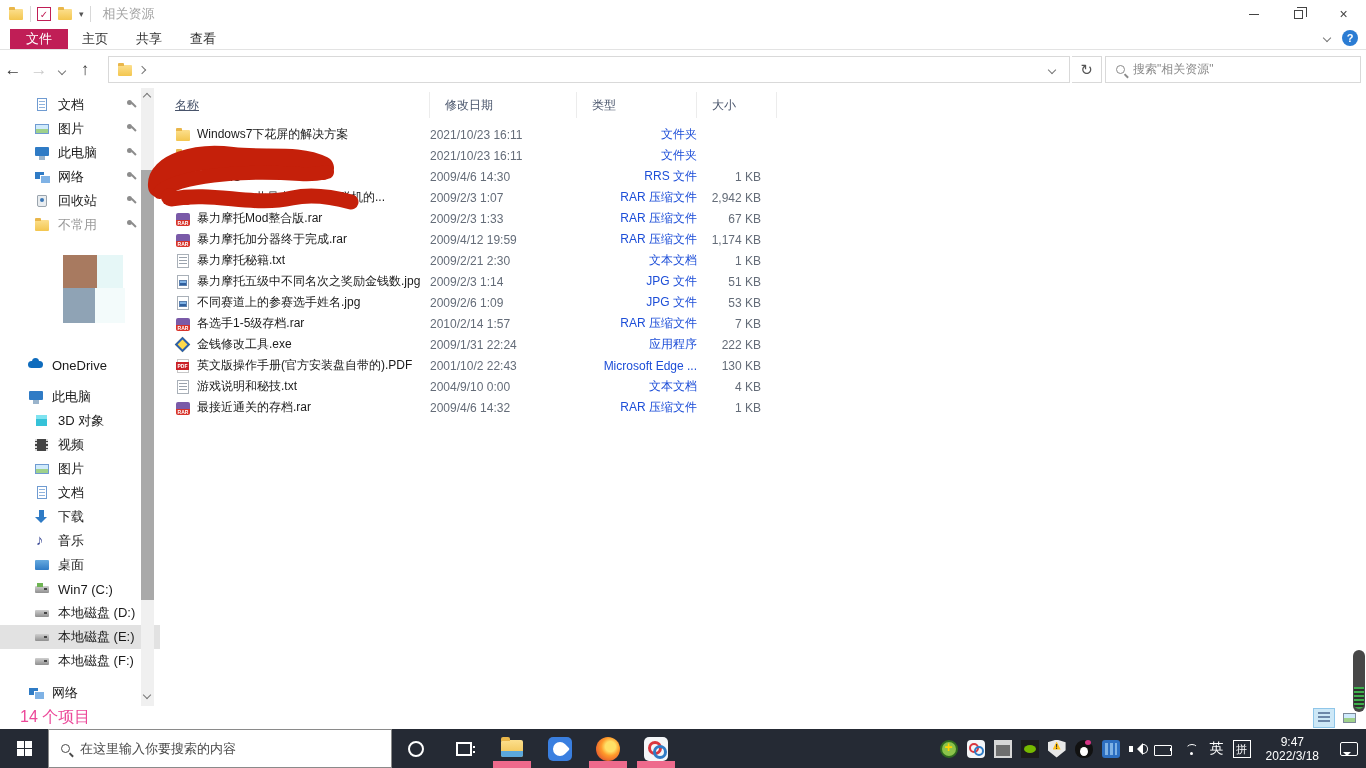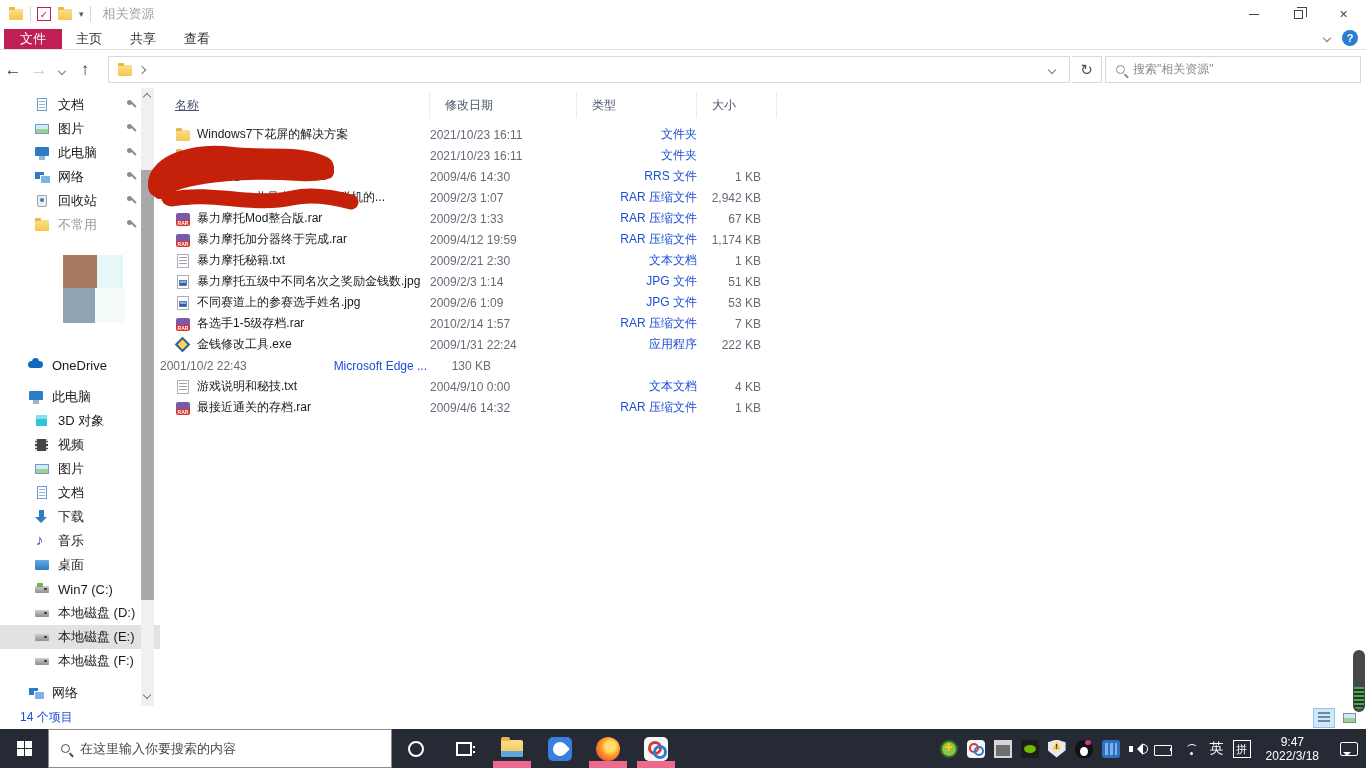--- a/index.html
+++ b/index.html
@@ -12,21 +12,21 @@
   .qat{display:flex;align-items:center;gap:6px;padding-left:8px;}
   .qat-sep{width:1px;height:16px;background:#d8d8d8;}
   .win-title{color:#a3a3a3;font-size:13px;margin-left:6px;}
   .win-controls{position:absolute;right:0;top:0;height:28px;display:flex;}
   .wc-btn{width:45px;height:28px;display:flex;align-items:center;justify-content:center;color:#444;font-size:14px;}
   .restore-glyph{width:9px;height:9px;border:1px solid #444;position:relative;background:#fff;}
   .restore-glyph::before{content:"";position:absolute;left:2px;top:-4px;width:9px;height:9px;border:1px solid #444;border-left:none;border-bottom:none;}
   .min-glyph{width:10px;height:1px;background:#444;}
 
   .tabsrow{position:absolute;top:28px;left:0;width:1366px;height:22px;background:#fff;border-bottom:1px solid #e3e3e3;display:flex;align-items:center;}
-  .file-tab{height:20px;padding:0 16px;display:flex;align-items:center;color:#fff;font-size:13px;margin-left:4px;}
+  .file-tab{height:20px;padding:0 16px;display:flex;align-items:center;color:#fff;font-size:13px;margin-left:10px;}
   .rtab{height:22px;padding:0 14px;display:flex;align-items:center;color:#333;font-size:13px;}
   .tabs-right{position:absolute;right:8px;top:30px;display:flex;align-items:center;gap:12px;}
   .help-circle{width:16px;height:16px;border-radius:50%;background:#2b7cd3;color:#fff;font-size:11px;font-weight:bold;display:flex;align-items:center;justify-content:center;}
 
   .toolbar{position:absolute;top:51px;left:0;width:1366px;height:37px;background:#fff;display:flex;align-items:center;}
   .nav-arrow{font-size:17px;color:#3b3b3b;width:26px;text-align:center;}
   .nav-arrow.disabled{color:#c9c9c9;}
   .chev{display:inline-block;width:6px;height:6px;border-right:1.5px solid #777;border-bottom:1.5px solid #777;}
   .chev-down{transform:rotate(45deg);}
   .chev-right{transform:rotate(-45deg);}
@@ -98,21 +98,21 @@
   .dl-glyph{position:absolute;left:5px;top:1px;width:5px;height:7px;background:#2f7bc5;}
   .dl-glyph::after{content:"";position:absolute;left:-4px;top:7px;border:6px solid transparent;border-top:6px solid #2f7bc5;}
   .music-glyph{position:absolute;left:2px;top:-2px;color:#3b4a96;font-size:15px;}
   .desk-glyph{position:absolute;left:1px;top:3px;width:14px;height:10px;background:linear-gradient(#66aadf,#2f7bc5);border-radius:1px;}
   .drive-glyph{position:absolute;left:1px;top:5px;width:14px;height:7px;background:linear-gradient(#cfcfcf,#8f8f8f);border-radius:1px;}
   .drive-glyph::after{content:"";position:absolute;right:2px;top:2px;width:3px;height:2px;background:#444;}
   .drive-glyph.sys::before{content:"";position:absolute;left:2px;top:-3px;width:6px;height:4px;background:#6fb454;}
 
   
   .statusbar{position:absolute;top:706px;left:0;width:1366px;height:23px;background:#fff;display:flex;align-items:center;}
-  .item-count{padding-left:20px;color:#1d4ed8;font-size:12px;}
+  .item-count{padding-left:20px;color:#ec4899;font-size:16px;}
   .view-btns{position:absolute;right:6px;top:0;display:flex;gap:3px;align-items:center;height:23px;}
   .vb{width:22px;height:20px;border:1px solid transparent;display:flex;align-items:center;justify-content:center;}
   .vb.active{background:#cde8f7;border-color:#8fc6e9;}
   .vb-list{width:12px;height:12px;background:repeating-linear-gradient(#6c87a8 0 2px,transparent 2px 4px);}
   .vb-thumb{width:13px;height:10px;border:1px solid #7c8a99;background:linear-gradient(#cfeafc 55%,#9fd18b 55%);}
 
   
   .green-widget{position:absolute;right:1px;top:650px;width:12px;height:62px;background:#474747;border-radius:6px;}
   .green-widget::after{content:"";position:absolute;left:1px;right:1px;bottom:3px;height:22px;background:repeating-linear-gradient(#3fae4c 0 2px,#2e2e2e 2px 4px);border-radius:0 0 5px 5px;}
 
@@ -520,20 +520,27 @@
                 <span class="fic">
                   <span class="exe-diamond"></span>
                 </span>
                 <span>金钱修改工具.exe</span>
               </div>
               <div class="c-date">2009/1/31 22:24</div>
               <div class="c-type">应用程序</div>
               <div class="c-size">222 KB</div>
             </div>
             <div class="frow">
+              <div class="c-name">
+                <span class="fic">
+                  <span class="pdf-base"></span>
+                  <span class="pdf-tag">PDF</span>
+                </span>
+                <span>英文版操作手册(官方安装盘自带的).PDF</span>
+              </div>
               <div class="c-date">2001/10/2 22:43</div>
               <div class="c-type">Microsoft Edge ...</div>
               <div class="c-size">130 KB</div>
             </div>
             <div class="frow">
               <div class="c-name">
                 <span class="fic">
                   <span class="page"></span>
                   <span class="txt-lines"></span>
                 </span>

